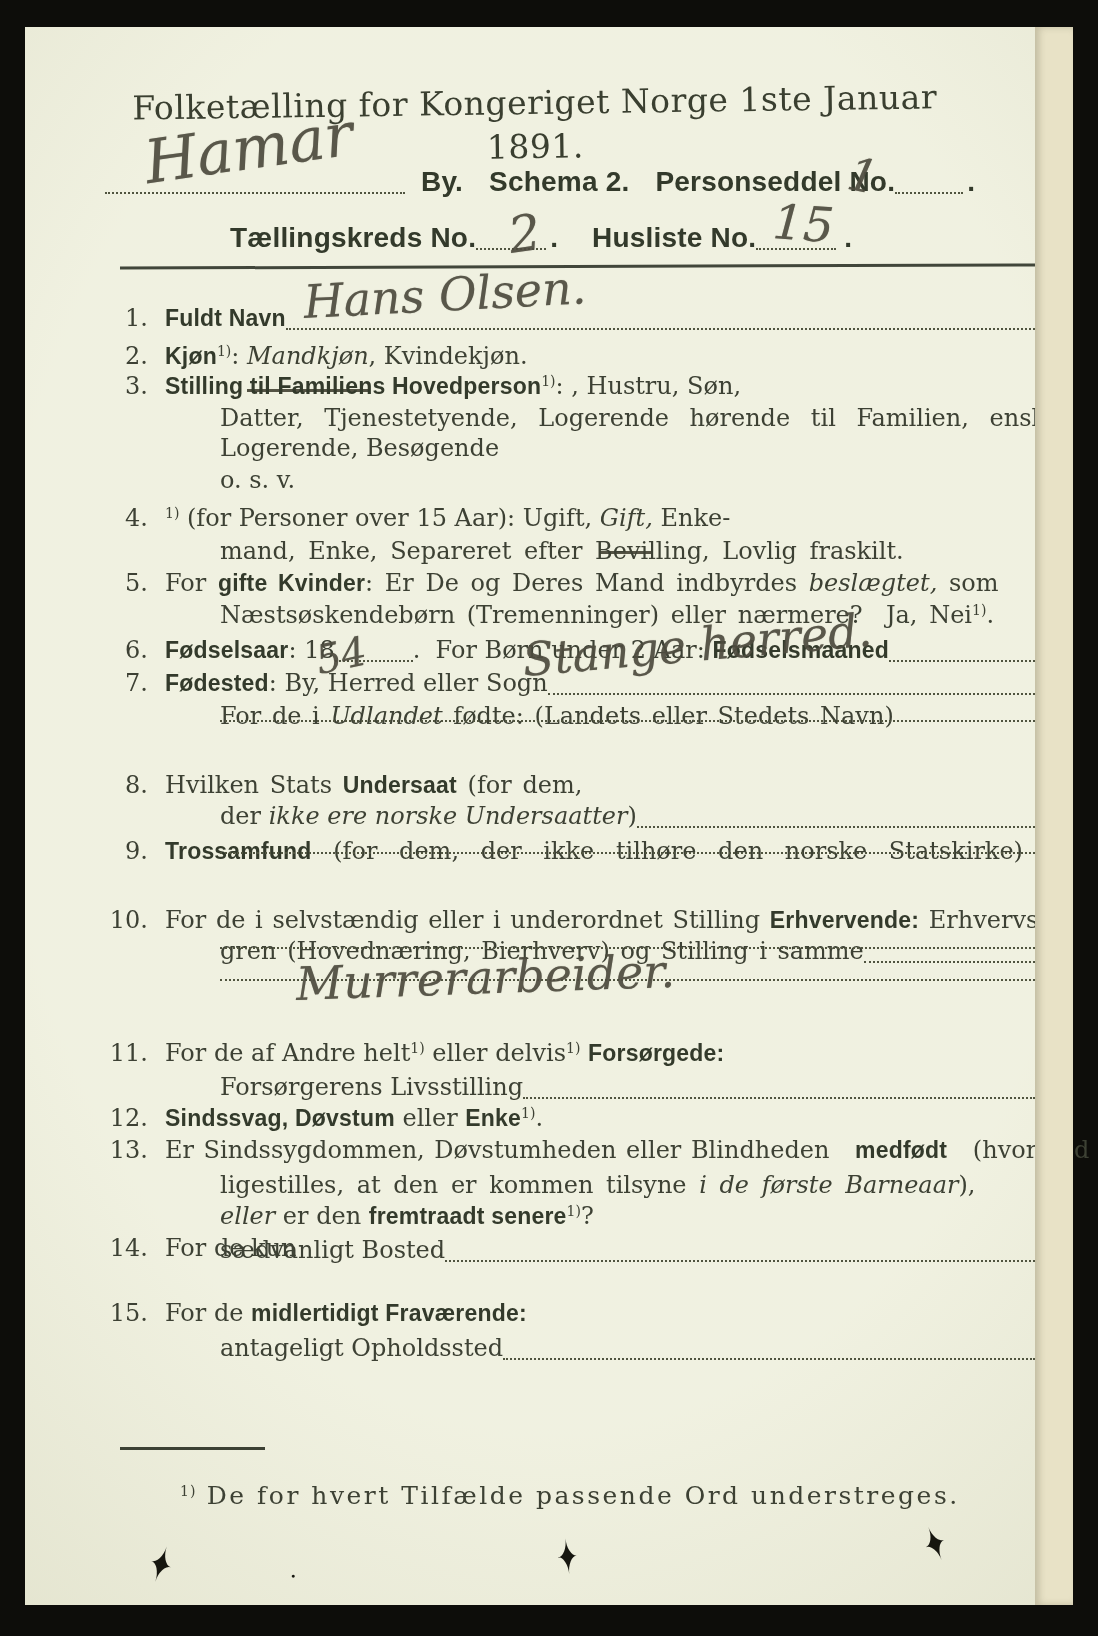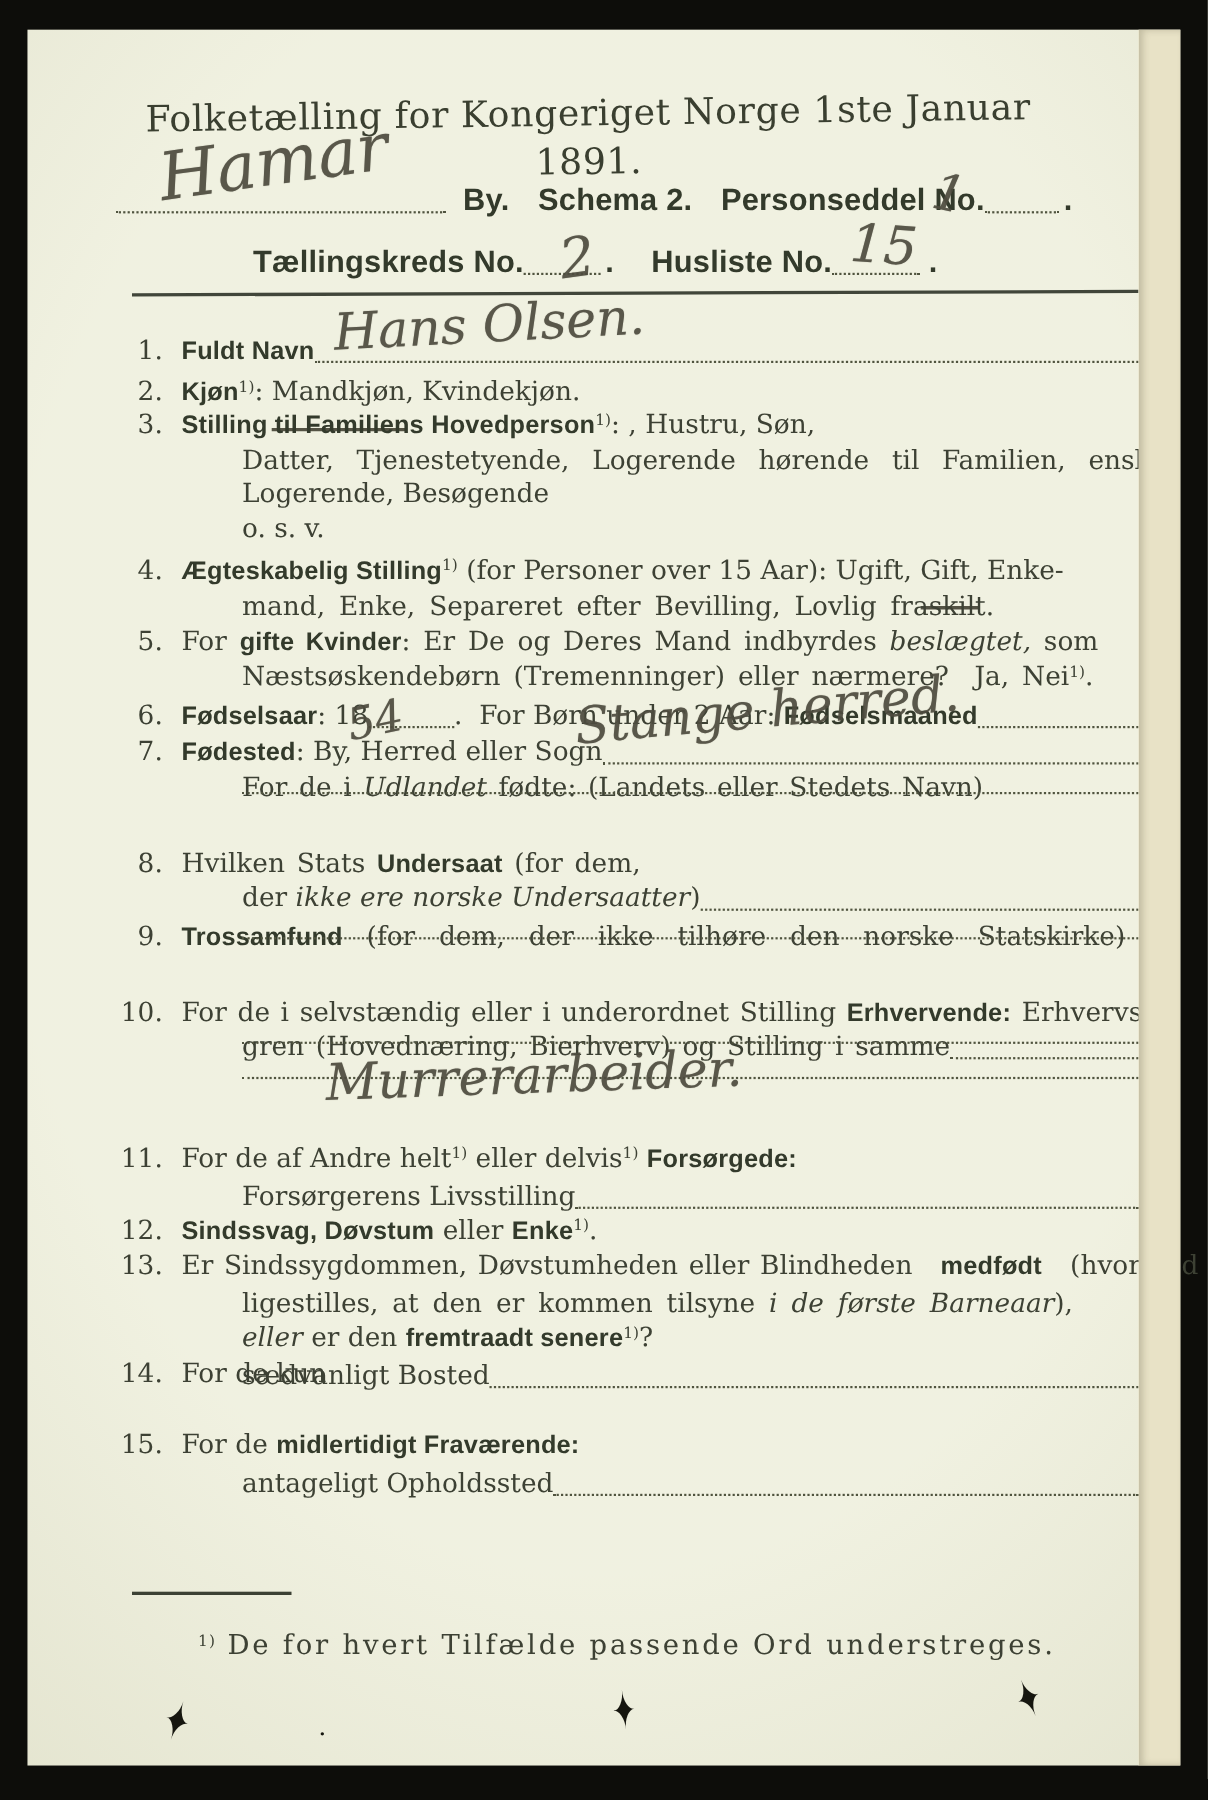--- a/index.html
+++ b/index.html
@@ -27,21 +27,21 @@
   .dotseg{height:0;border-bottom:2.6px dotted var(--dotted);align-self:flex-end;margin-bottom:7px;flex:none;}
   .hrule{position:absolute;top:238px;left:95px;width:915px;height:3px;background:#41463a;transform:rotate(-0.2deg);}
   .fline{position:absolute;left:70px;width:940px;height:34px;display:flex;align-items:baseline;
     font:24px/34px "DejaVu Serif",serif;color:var(--ink);}
   .num{flex:none;width:53px;text-align:right;margin-right:17px;white-space:pre;}
   .content{flex:1;display:flex;align-items:baseline;min-width:0;}
   .content span{white-space:pre;}
   .ind .content{margin-left:55px;}
   .sg-b{font-family:"Liberation Sans",sans-serif;font-weight:700;font-size:23px;color:var(--inkBold);letter-spacing:0.2px;}
   .sg-i{font-style:italic;}
-  .sg-u{border-bottom:3px solid rgba(62,60,46,0.88);padding-bottom:16px;}
+  .sg-u{border-bottom:3px solid rgba(62,60,46,0.88);padding-bottom:16px;font-style:italic;}
   .sg-p{font-size:14px;position:relative;top:-8px;}
   .fill{flex:1 1 auto;min-width:22px;border-bottom:2.6px dotted var(--dotted);align-self:flex-end;height:0;margin-bottom:5px;}
   .gap{flex:none;}
   .hw{position:absolute;font-family:"DejaVu Serif",serif;font-style:italic;color:var(--hand);
     opacity:0.93;white-space:nowrap;transform-origin:left bottom;text-shadow:0 0 1px rgba(78,76,64,0.45);}
   .fdivider{position:absolute;top:1420px;left:95px;width:145px;height:2.5px;background:#3c4134;}
   .footnote{position:absolute;top:1452px;left:155px;font:25px/34px "DejaVu Serif",serif;
     letter-spacing:2.5px;color:var(--ink);}
   .footnote .mk{font-size:14px;position:relative;top:-8px;letter-spacing:1px;}
   .ink-mark{position:absolute;color:#16160f;line-height:1;transform-origin:center;}
@@ -114,21 +114,20 @@
       </div>
       <div class="fline ind" style="top: 436px;">
         <span class="num"></span>
         <span class="content">
           <span class="sg-n">o. s. v.</span>
         </span>
       </div>
       <div class="fline" style="top: 474px;">
         <span class="num">4.</span>
         <span class="content">
-          <span class="sg-b">Ægteskabelig Stilling</span>
           <span class="sg-p">1)</span>
           <span class="sg-n"> (for Personer over 15 Aar): Ugift, </span>
           <span class="sg-u">Gift,</span>
           <span class="sg-n"> Enke-</span>
         </span>
       </div>
       <div class="fline ind" style="top: 507px;">
         <span class="num"></span>
         <span class="content" style="word-spacing: 5px;">
           <span class="sg-n">mand, Enke, Separeret efter Bevilling, Lovlig fraskilt.</span>

